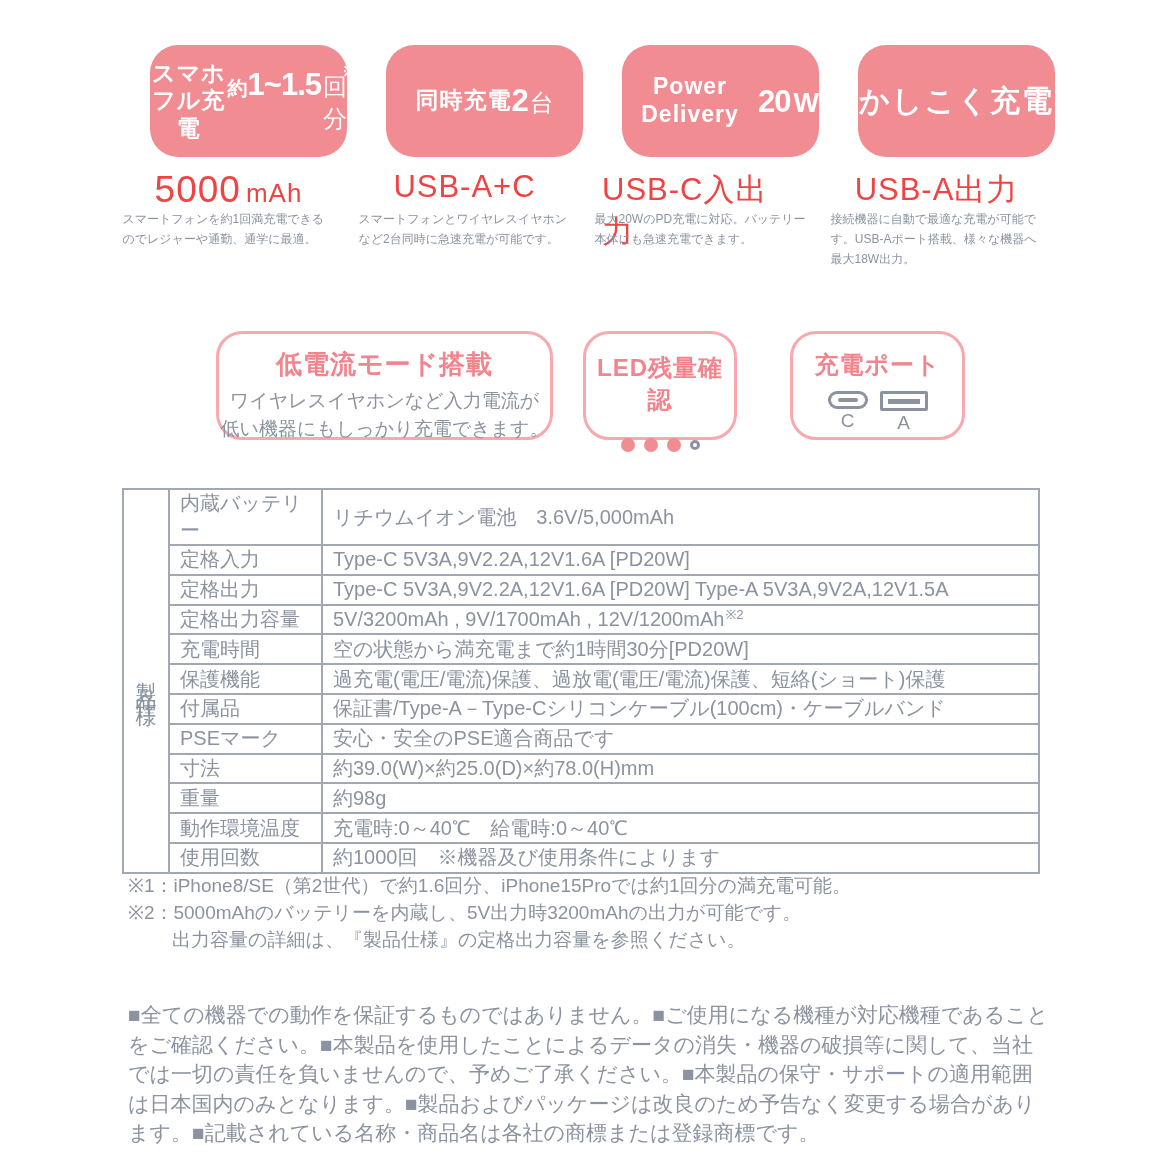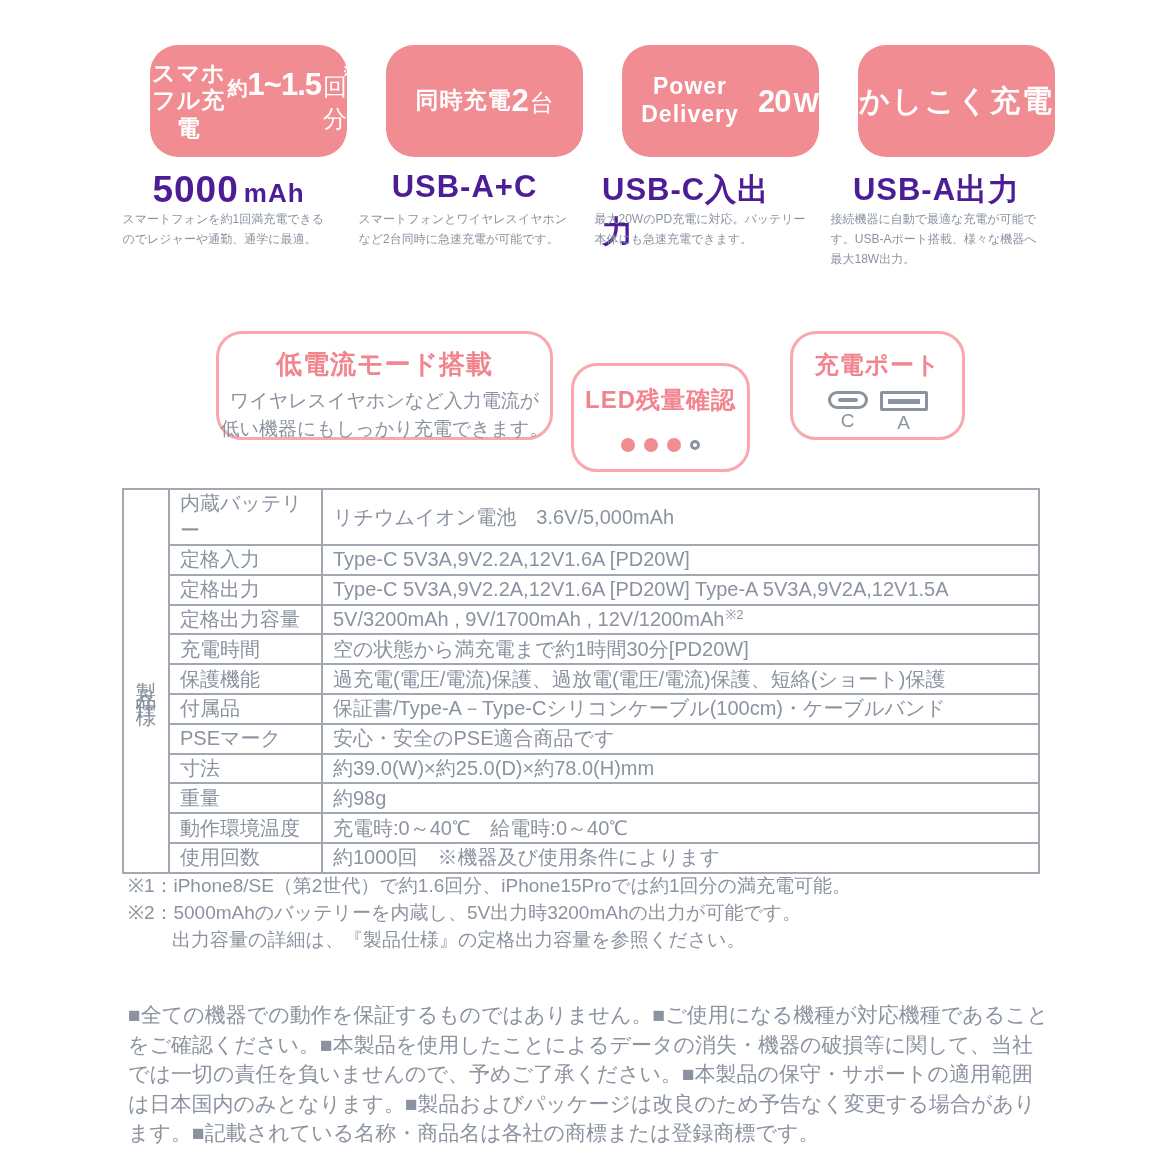--- a/index.html
+++ b/index.html
@@ -24,40 +24,40 @@
   .badge-main { position:relative; display:flex; align-items:baseline; justify-content:center; margin-top:2px; }
   .bm-prefix { font-size:20px; font-weight:bold; }
   .bm-big { font-size:31px; font-weight:bold; letter-spacing:-1px; line-height:1.05; }
   .bm-unit { font-size:24px; font-weight:normal; margin-left:2px; }
   .bm-unit-latin { font-size:27px; font-weight:bold; margin-left:3px; }
   .bm-note { position:absolute; right:-16px; top:-8px; font-size:14px; font-weight:bold; }
   .badge-line { font-size:30px; font-weight:bold; line-height:1.4; letter-spacing:2px; }
 
   .subtitle {
     margin-top:12px; height:40px; display:flex; align-items:baseline; justify-content:center;
-    color:#4c1d95; font-weight:bold; letter-spacing:1px;
+    color:#ef4444; font-weight:normal; letter-spacing:1px;
   }
   .sub-big { font-size:37px; }
   .sub-small { font-size:26px; margin-left:5px; }
   .sub-plain { font-size:31px; }
   .desc {
     width:212px; font-size:12px; line-height:20px;
     color:#8B93A0; text-align:left;
   }
 
   
   .obox {
     position:absolute; top:331px; height:109px; background:#ffffff;
     border:3px solid #F7A9AE; border-radius:26px; text-align:center;
   }
   .obox-title { color:#F2848E; font-weight:bold; }
   #box-low-current { left:216px; width:337px; }
   #box-low-current .obox-title { font-size:26px; margin-top:13px; letter-spacing:1px; }
   #box-low-current .obox-desc { font-size:19px; line-height:28px; color:#8B93A0; margin-top:5px; }
-  #box-led { left:571px; width:179px;margin-top:32px; }
+  #box-led { left:583px; width:154px; }
   #box-led .obox-title { font-size:24px; margin-top:18px; letter-spacing:1px; }
   .led-dots { display:flex; align-items:center; justify-content:center; gap:9px; margin-top:22px; }
   .led-dot { width:14px; height:14px; border-radius:50%; background:#F08C92; }
   .led-dot.empty { width:10px; height:10px; background:#ffffff; border:3px solid #8B93A0; }
   #box-ports { left:790px; width:175px; }
   #box-ports .obox-title { font-size:24px; margin-top:15px; letter-spacing:1px; }
   .ports-row { display:flex; justify-content:center; align-items:flex-start; gap:12px; margin-top:10px; }
   .port { display:flex; flex-direction:column; align-items:center; }
   .port-c-shape {
     width:40px; height:18px; border:3px solid #8B93A0; border-radius:10px;

